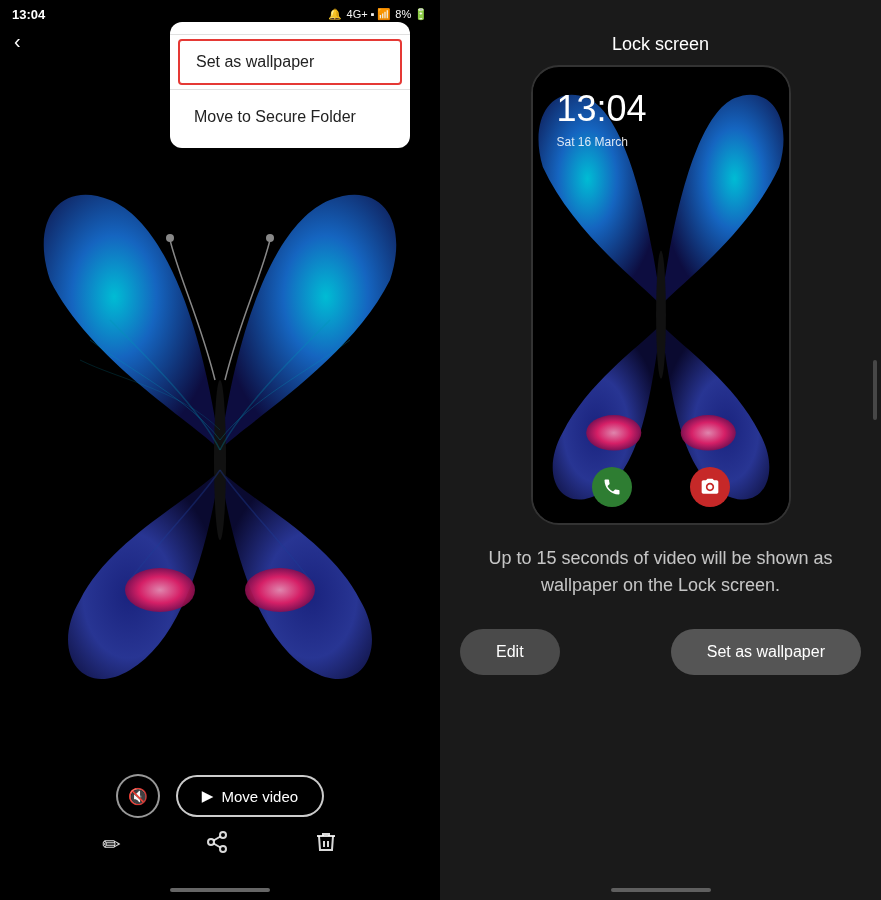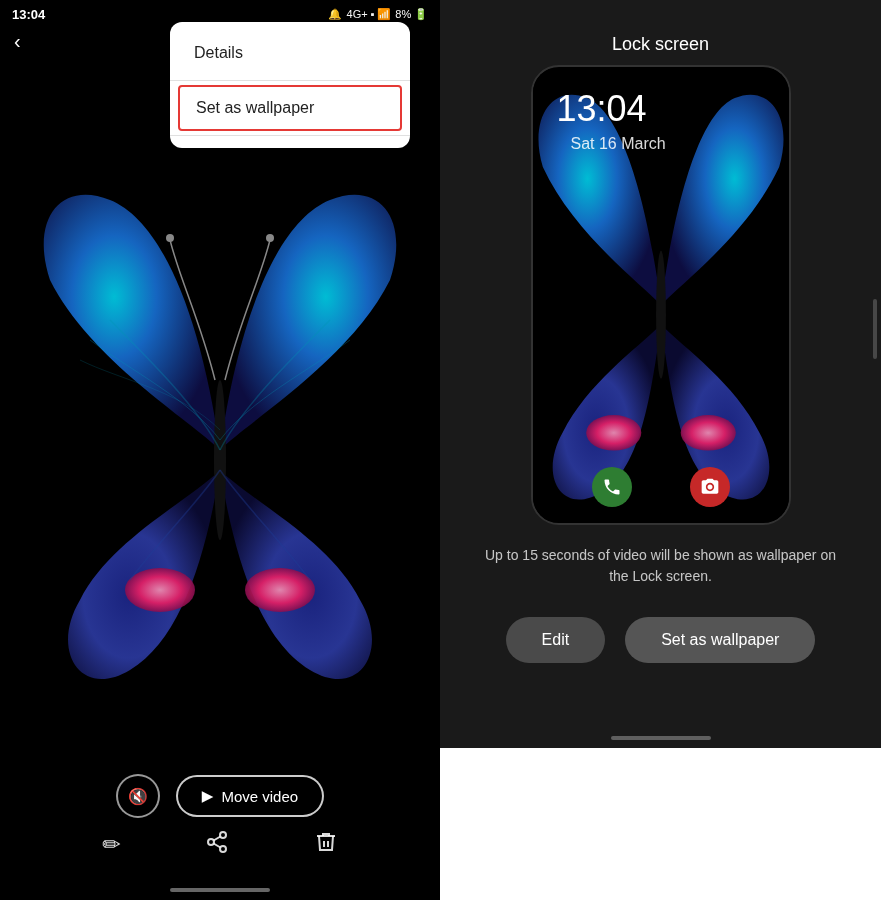--- a/index.html
+++ b/index.html
@@ -166,21 +166,21 @@
       transform: translateX(-50%);
       width: 100px;
       height: 4px;
       background: rgba(255,255,255,0.4);
       border-radius: 2px;
     }
 
     
     .right-panel {
       width: 441px;
-      height: 748px;
+      height: 900px;
       background: #1a1a1a;
       position: relative;
       overflow: hidden;
       display: flex;
       flex-direction: column;
     }
 
     .right-status-bar {
       height: 28px;
       display: flex;
@@ -227,23 +227,22 @@
       font-weight: 300;
       line-height: 1;
       z-index: 5;
     }
 
     .phone-date {
       position: absolute;
       top: 68px;
       left: 24px;
       color: rgba(255,255,255,0.85);
-      font-size: 16px;
+      font-size: 12px;
       z-index: 5;
-      margin-left: 14px;
     }
 
     .phone-bottom-icons {
       position: absolute;
       bottom: 16px;
       left: 0;
       right: 0;
       display: flex;
       justify-content: space-around;
       padding: 0 30px;
@@ -259,28 +258,28 @@
       justify-content: center;
       font-size: 18px;
     }
 
     .phone-app-icon.green { background: #2e7d32; color: #fff; }
     .phone-app-icon.red { background: #c62828; color: #fff; }
 
     .description-text {
       padding: 20px 40px;
       color: rgba(255,255,255,0.75);
-      font-size: 14px;
+      font-size: 18px;
       text-align: center;
       line-height: 1.5;
     }
 
     .bottom-buttons {
       display: flex;
-      justify-content: center;
+      justify-content: space-between;
       gap: 20px;
       padding: 10px 20px 20px;
     }
 
     .btn-edit, .btn-set-wallpaper {
       padding: 14px 36px;
       border-radius: 30px;
       border: none;
       font-size: 16px;
       cursor: pointer;
@@ -386,24 +385,24 @@
     <path d="M190 310 C170 340 130 380 100 420" stroke="rgba(30,60,150,0.4)" stroke-width="1.5" fill="none"></path>
     <path d="M190 310 C210 340 250 380 280 420" stroke="rgba(30,60,150,0.4)" stroke-width="1.5" fill="none"></path>
 
     <path d="M185 220 C170 160 150 120 140 80" stroke="#888" stroke-width="1.5" fill="none"></path>
     <circle cx="140" cy="78" r="4" fill="#888"></circle>
     <path d="M195 220 C210 160 230 120 240 80" stroke="#888" stroke-width="1.5" fill="none"></path>
     <circle cx="240" cy="78" r="4" fill="#888"></circle>
   </svg>
 
   <div class="dropdown-menu">
-    <div class="dropdown-item">Details</div>
     <div class="dropdown-divider"></div>
     <div class="dropdown-item highlighted" style="border-color: rgb(229, 57, 53);">Set as wallpaper</div>
     <div class="dropdown-divider"></div>
+    <div class="dropdown-item">Move to Secure Folder</div>
   </div>
 
   <div class="bottom-controls">
     <div class="mute-play-row">
       <div class="mute-btn">
         <span>🔇</span>
       </div>
       <div class="play-btn">
         <span>▶</span>
         <span>Move video</span>

